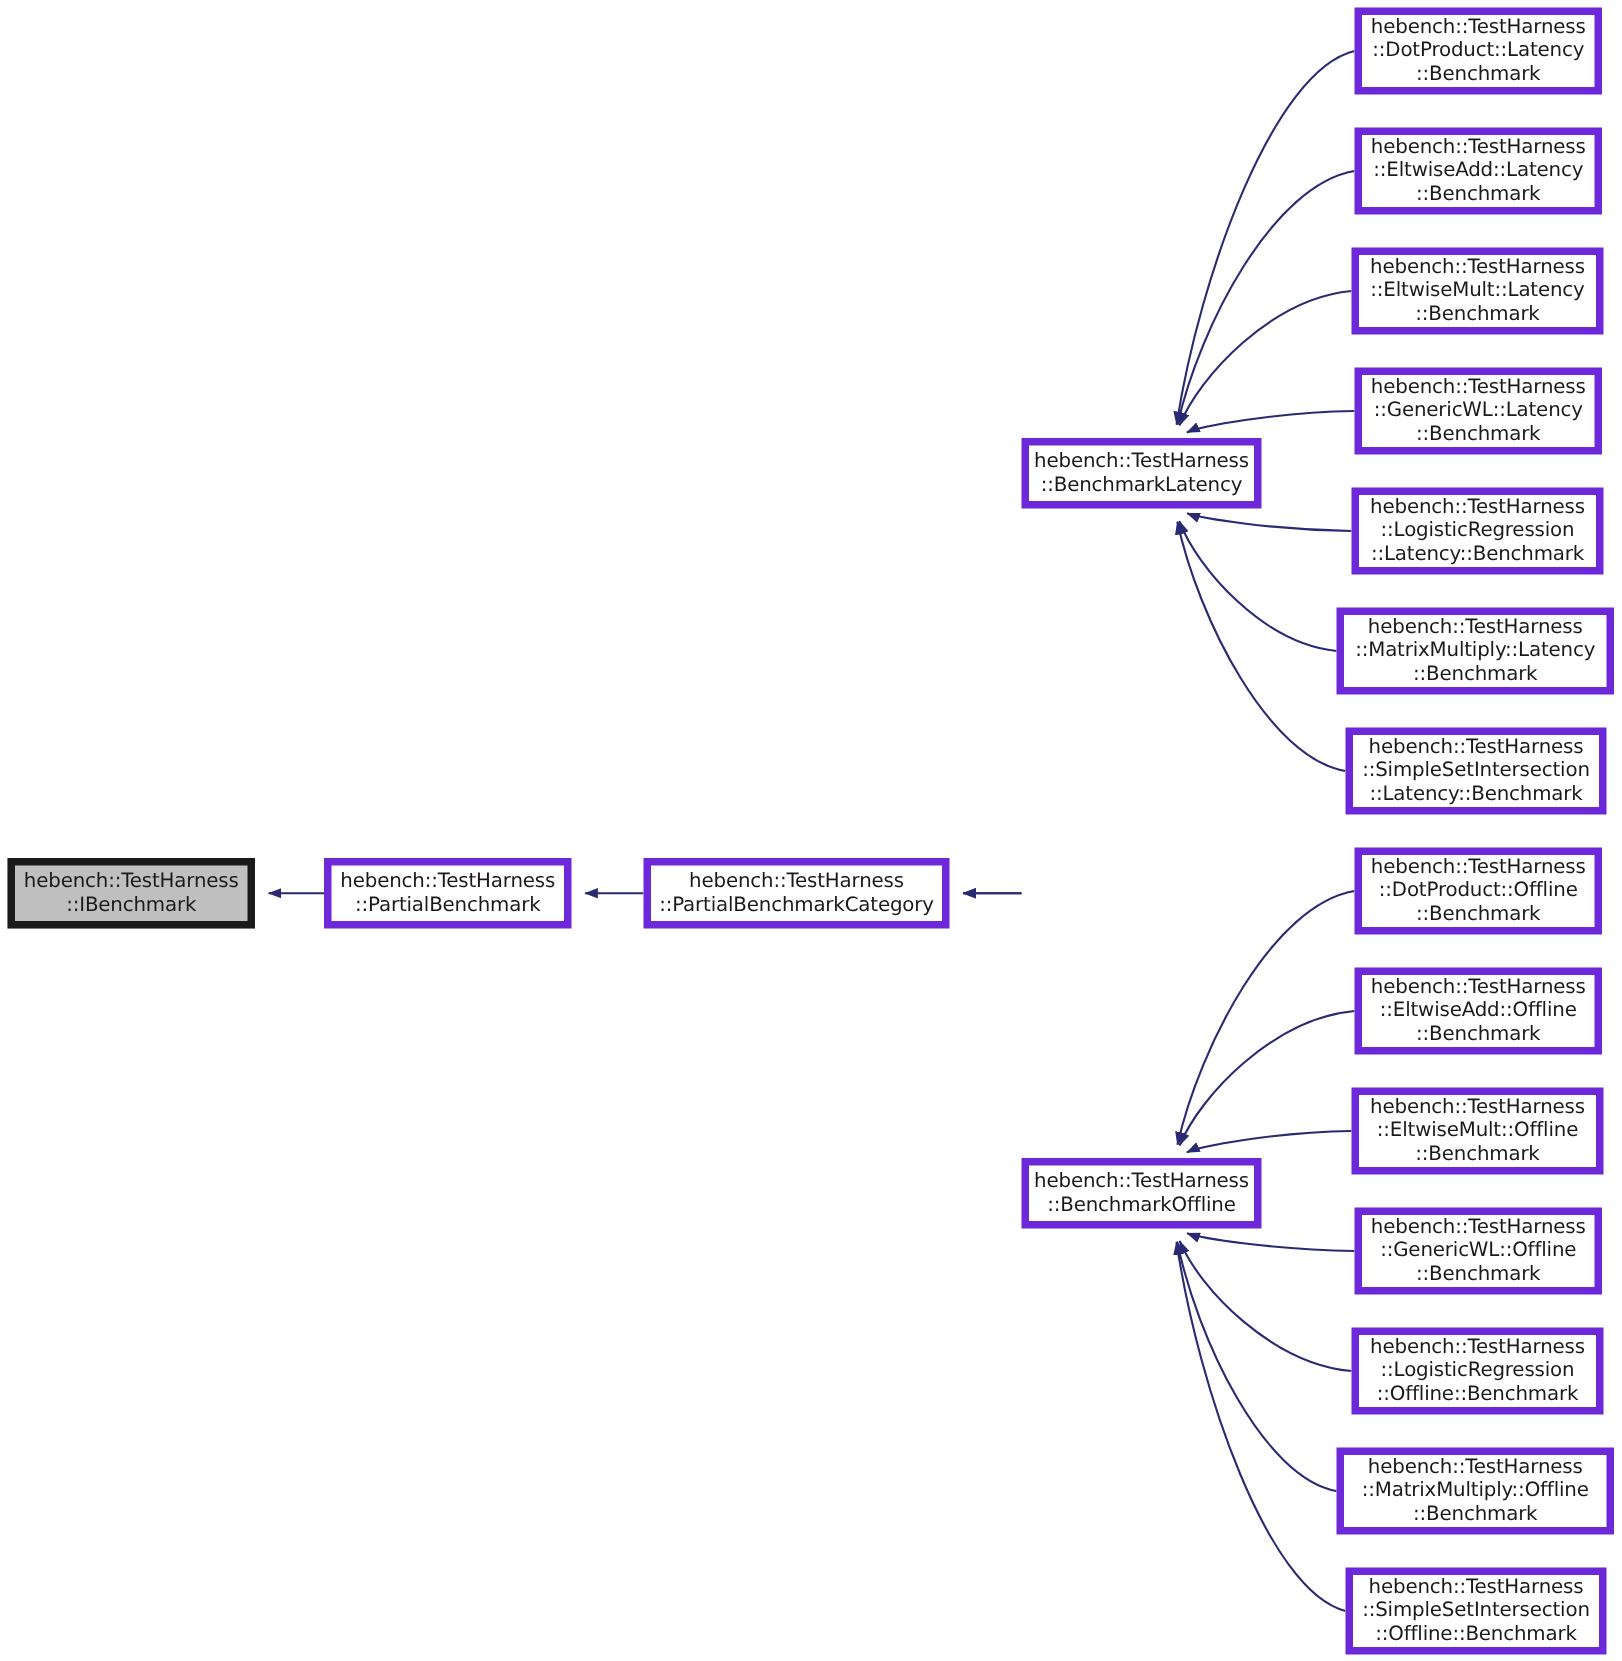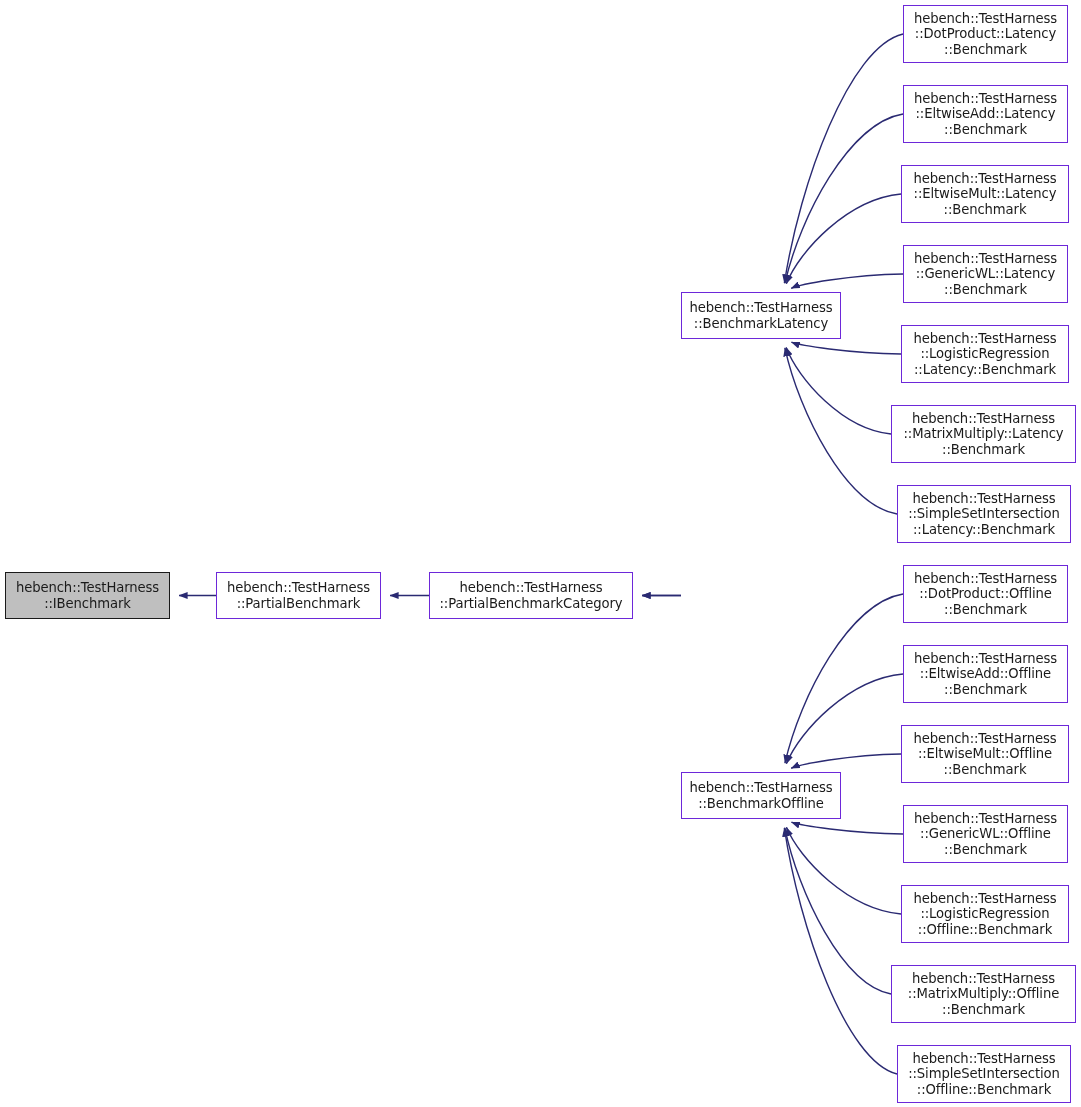--- a/index.html
+++ b/index.html
@@ -2,21 +2,21 @@
 <html><head>
 <meta charset="utf-8">
 <style>
   html,body{margin:0;padding:0;background:#ffffff;}
   body{width:1081px;height:1107px;font-family:"DejaVu Sans","Liberation Sans",sans-serif;}
   #diagram{position:relative;width:1081px;height:1107px;overflow:hidden;}
   #edges{position:absolute;left:0;top:0;width:1081px;height:1107px;}
   .node{
     position:absolute;
     box-sizing:border-box;
-    border:1px solid #6d28d9;
+    border:5px solid #6d28d9;
     background:#ffffff;
     color:#1a1a1a;
     display:flex;
     align-items:center;
     justify-content:center;
     text-align:center;
     font-size:13.2px;
     line-height:15.4px;
     letter-spacing:-0.1px;
     white-space:pre-line;

